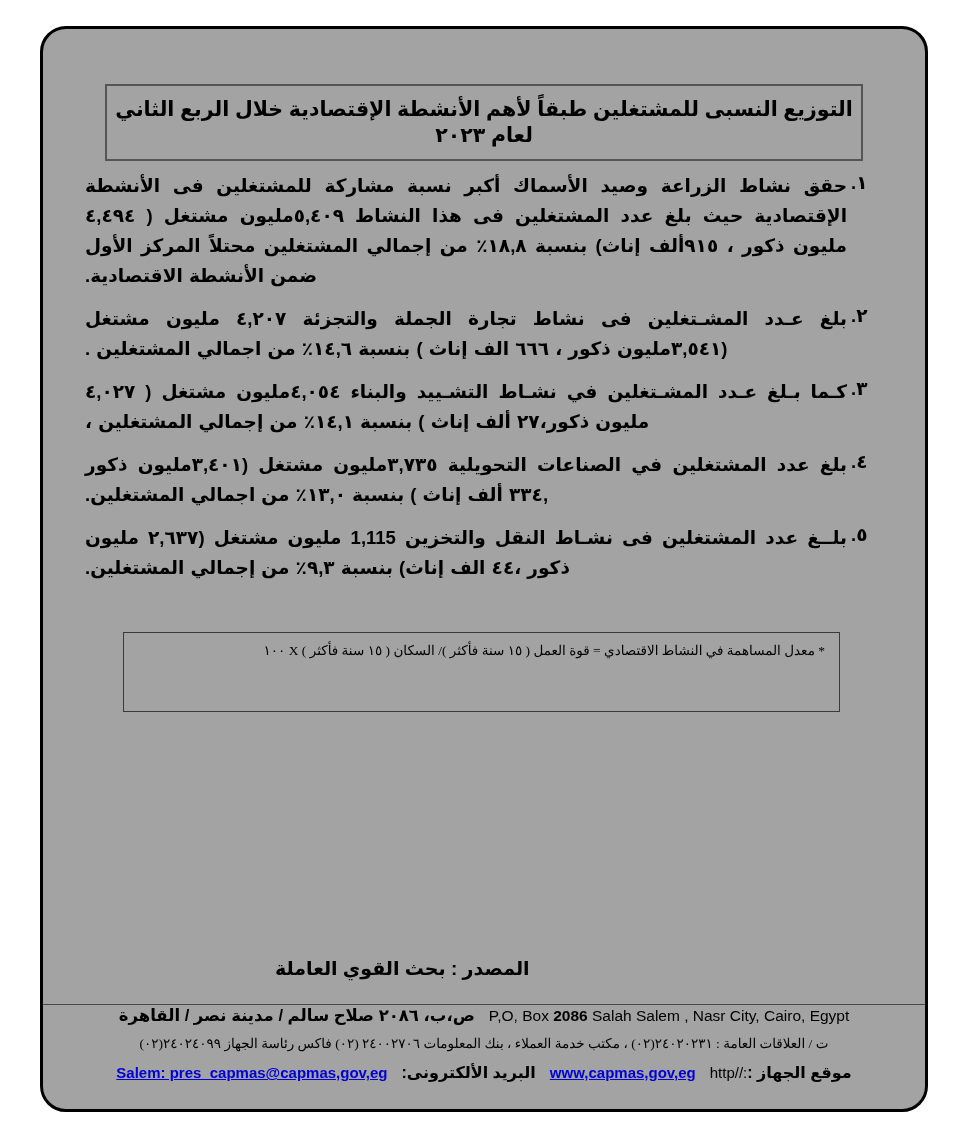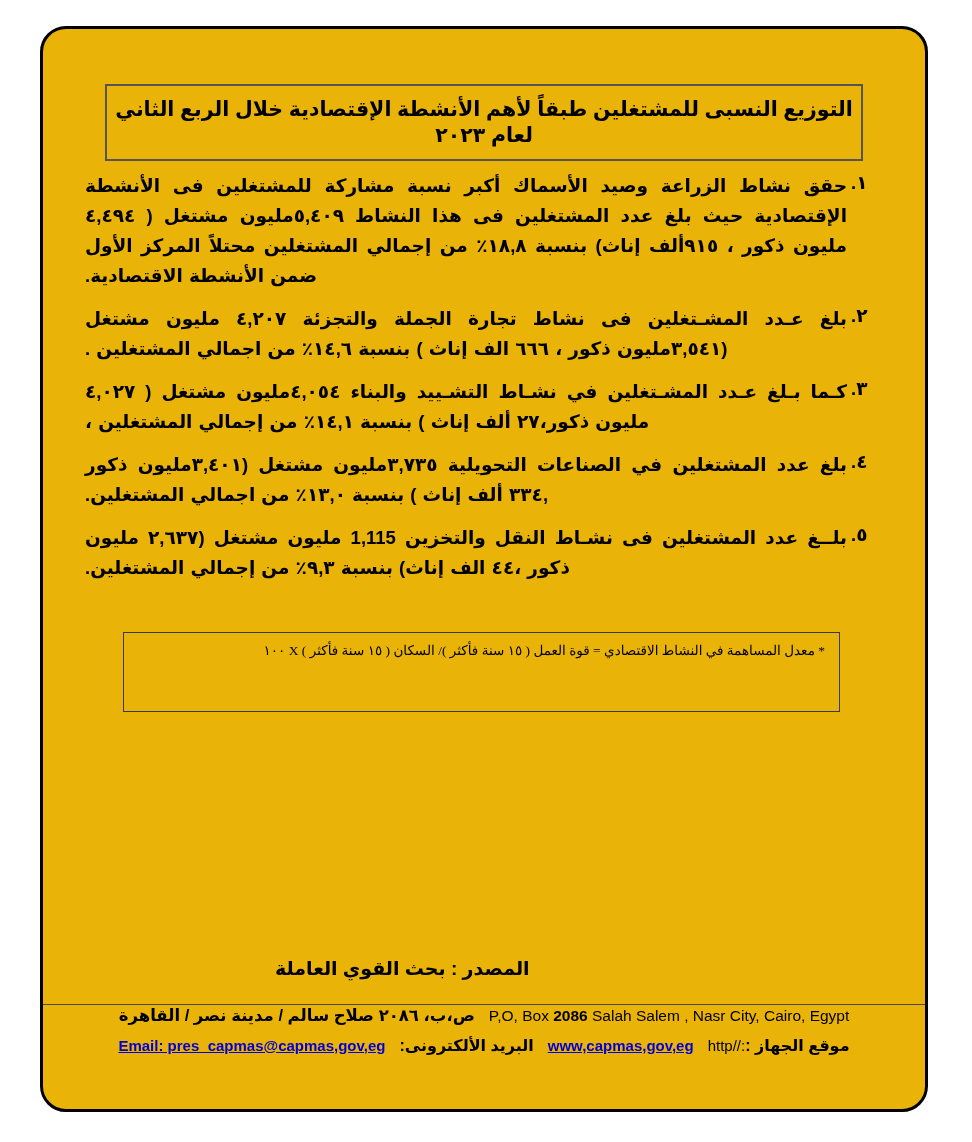--- a/index.html
+++ b/index.html
@@ -18,21 +18,21 @@
 
   .page {
     position: absolute;
     left: 40px;
     top: 26px;
     width: 888px;
     height: 1086px;
     border: 3px solid #000000;
     border-radius: 26px;
     box-sizing: border-box;
-    background: #eab308;
+    background: #a3a3a3;
   }
 
   .content {
     position: absolute;
     left: 0;
     top: 0;
     right: 0;
     bottom: 0;
     padding: 0;
   }
@@ -252,21 +252,22 @@
       <span class="source-text">المصدر : بحث القوي العاملة</span>
     </div>
 
     <div class="footer-rule"></div>
     <div class="footer">
 
       <div class="f-line f-line-1">
         <span class="en"><span>P,O, Box </span><b>2086</b><span> Salah Salem , Nasr City, Cairo, Egypt</span></span><span class="sp"></span><span class="ar">ص،ب، ٢٠٨٦  صلاح سالم / مدينة نصر / القاهرة</span>
       </div>
 
+      <div class="f-line f-line-2">ت / العلاقات العامة :  ٢٤٠٢٠٢٣١(٠٢) ، مكتب خدمة العملاء ، بنك المعلومات ٢٤٠٠٢٧٠٦ (٠٢) فاكس رئاسة الجهاز ٢٤٠٢٤٠٩٩(٠٢)</div>
 
       <div class="f-line f-line-3">
-        <span class="ar-lbl">موقع الجهاز :</span><span class="http-lbl">http//:</span><span class="sp"></span><a class="link" href="#">www,capmas,gov,eg</a><span class="sp"></span><span class="ar-lbl">البريد الألكترونى:</span><span class="sp"></span><a class="link" href="#">Email: pres_capmas@capmas,gov,eg</a>
+        <span class="ar-lbl">موقع الجهاز :</span><span class="http-lbl">http//:</span><span class="sp"></span><a class="link" href="#">www,capmas,gov,eg</a><span class="sp"></span><span class="ar-lbl">البريد الألكترونى:</span><span class="sp"></span><a class="link" href="#">Salem: pres_capmas@capmas,gov,eg</a>
       </div>
 
     </div>
 
   </div>
 </div>
 
 </body></html>

